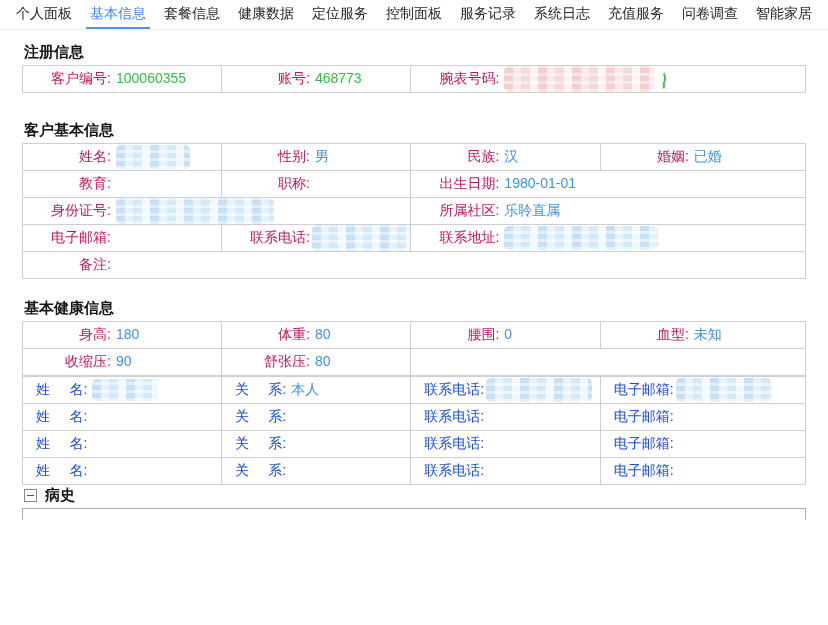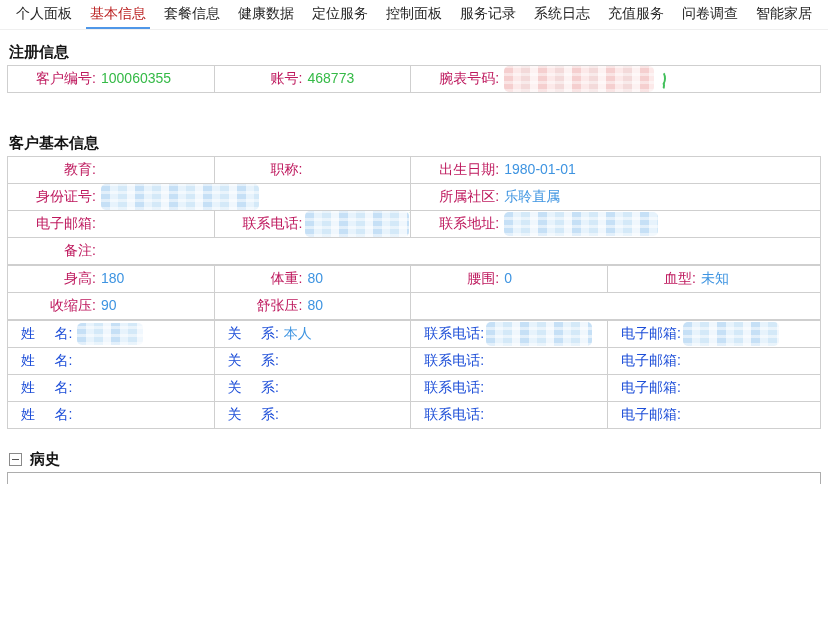--- a/index.html
+++ b/index.html
@@ -3,27 +3,27 @@
 <meta charset="utf-8">
 <style>
   * { margin:0; padding:0; box-sizing:border-box; }
   html,body { width:828px; height:625px; overflow:hidden; background:#fff;
     font-family:"Liberation Sans","DejaVu Sans",sans-serif; }
   
   .tabbar { display:flex; align-items:stretch; height:30px; padding-left:12px;
     gap:10px; border-bottom:1px solid #efefef; }
   .tab { font-size:14px; color:#262626; padding:0 4px; display:flex;
     align-items:center; cursor:pointer; border-bottom:2px solid transparent;text-align:center; }
-  .tab.active { color:#b91c1c; border-bottom:2px solid #4f97e8; }
-  
-  .content { padding:0 7px; }
+  .tab.active { color:#3b82f6; border-bottom:2px solid #4f97e8; }
+  
+  .content { padding:0 22px; }
   .section-title { display:flex; align-items:center; font-size:15px; font-weight:bold;
     color:#151515; line-height:20px; margin-bottom:3px; padding-left:2px; }
-  .mt-reg{margin-top:12px} .mt-basic{margin-top:40px} .mt-health{margin-top:19px}
-  .mt-family{margin-top:20px} .mt-medical{margin-top:20px}
+  .mt-reg{margin-top:12px} .mt-basic{margin-top:27px} .mt-health{margin-top:19px}
+  .mt-family{margin-top:20px} .mt-medical{}
   .collapse-icon { display:inline-block; width:13px; height:13px; border:1px solid #8a8a8a;
     background:#fff; position:relative; margin-right:8px; flex:0 0 13px; cursor:pointer; }
   .collapse-icon::after { content:""; position:absolute; left:2px; right:2px; top:5px;
     border-top:1px solid #555; }
   
   table.info-table { width:100%; border-collapse:collapse; table-layout:fixed;
     border:1px solid #adadad; }
   table.info-table td { border:1px solid #cfcfcf; height:27px; font-size:14px;
     vertical-align:middle; overflow:hidden; white-space:nowrap; }
   col.c1{width:25.4%} col.c2{width:24.2%} col.c3{width:24.2%} col.c4{width:26.2%}
@@ -96,20 +96,34 @@
 
   <div class="section-title mt-basic">客户基本信息</div>
   <table class="info-table">
     <colgroup>
         <col class="c1">
         <col class="c2">
         <col class="c3">
         <col class="c4">
       </colgroup>
     <tbody>
+        <tr>
+      <td>
+        <span class="lbl">姓名:</span><span class="blur b-blue" style="width:74px;height:24px"></span>
+      </td>
+      <td>
+        <span class="lbl">性别:</span><span class="val">男</span>
+      </td>
+      <td>
+        <span class="lbl">民族:</span><span class="val">汉</span>
+      </td>
+      <td>
+        <span class="lbl">婚姻:</span><span class="val">已婚</span>
+      </td>
+    </tr>
     <tr>
       <td>
         <span class="lbl">教育:</span>
       </td>
       <td>
         <span class="lbl">职称:</span>
       </td>
       <td colspan="2">
         <span class="lbl">出生日期:</span><span class="val">1980-01-01</span>
       </td>
@@ -134,20 +148,21 @@
       </td>
     </tr>
     <tr>
       <td colspan="4">
         <span class="lbl">备注:</span>
       </td>
     </tr>
   </tbody>
     </table>
 
+  <div class="section-title mt-health">基本健康信息</div>
   <table class="info-table">
     <colgroup>
         <col class="c1">
         <col class="c2">
         <col class="c3">
         <col class="c4">
       </colgroup>
     <tbody>
         <tr>
       <td>

